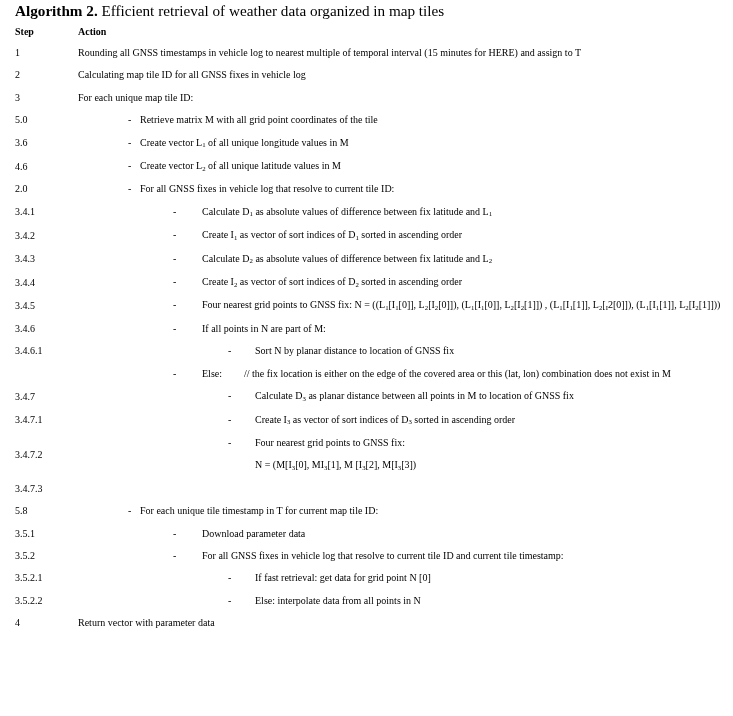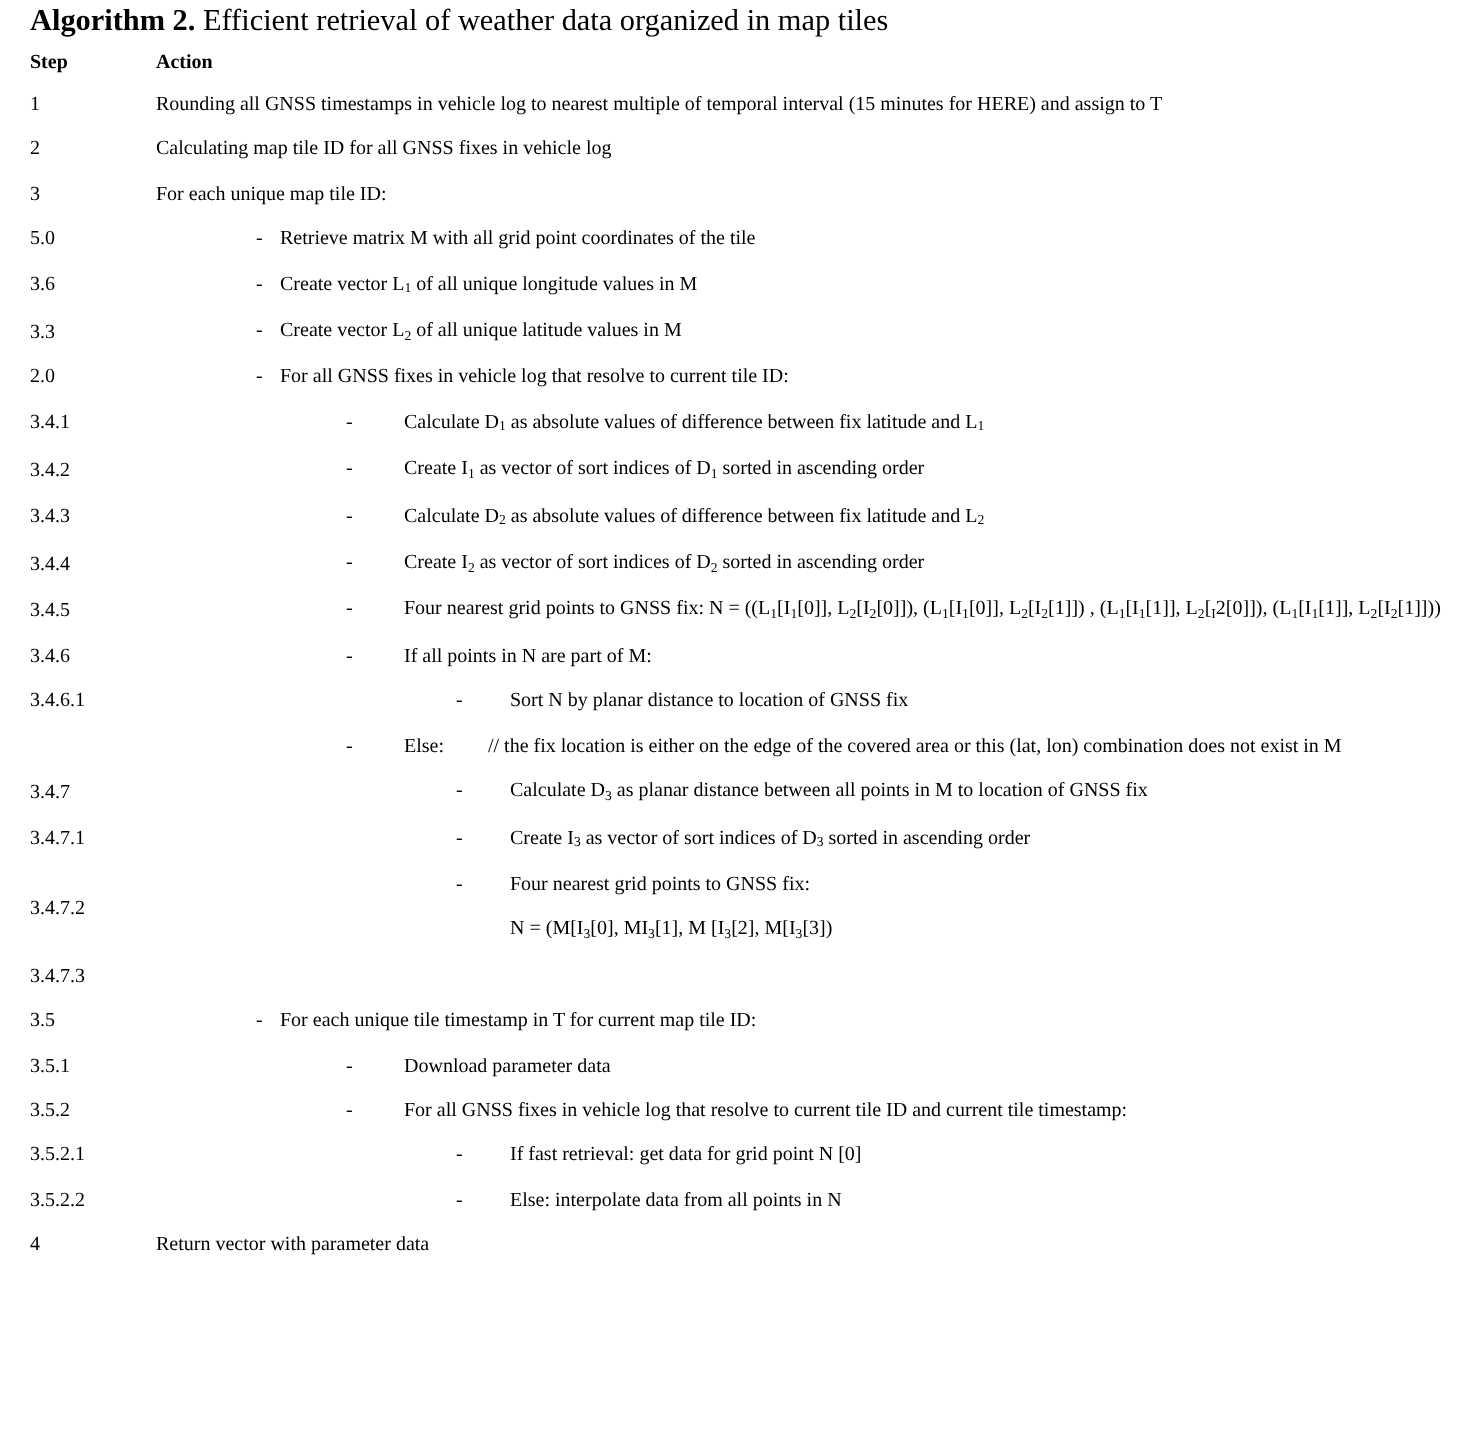--- a/index.html
+++ b/index.html
@@ -122,21 +122,21 @@
         <tr>
           <td class="step">3.6</td>
           <td class="action">
             <span class="ln lv1">
               <span class="dash">-</span>
               <span class="txt">Create vector L<sub>1</sub> of all unique longitude values in M</span>
             </span>
           </td>
         </tr>
         <tr>
-          <td class="step">3.3</td>
+          <td class="step">4.6</td>
           <td class="action">
             <span class="ln lv1">
               <span class="dash">-</span>
               <span class="txt">Create vector L<sub>2</sub> of all unique latitude values in M</span>
             </span>
           </td>
         </tr>
         <tr>
           <td class="step">2.0</td>
           <td class="action">
@@ -247,21 +247,21 @@
         </tr>
         <tr>
           <td class="step">3.4.7.3</td>
           <td class="action">
             <span class="ln lv3">
               <span class="txt">&nbsp;</span>
             </span>
           </td>
         </tr>
         <tr>
-          <td class="step">3.5</td>
+          <td class="step">5.8</td>
           <td class="action">
             <span class="ln lv1">
               <span class="dash">-</span>
               <span class="txt">For each unique tile timestamp in T for current map tile ID:</span>
             </span>
           </td>
         </tr>
         <tr>
           <td class="step">3.5.1</td>
           <td class="action">

